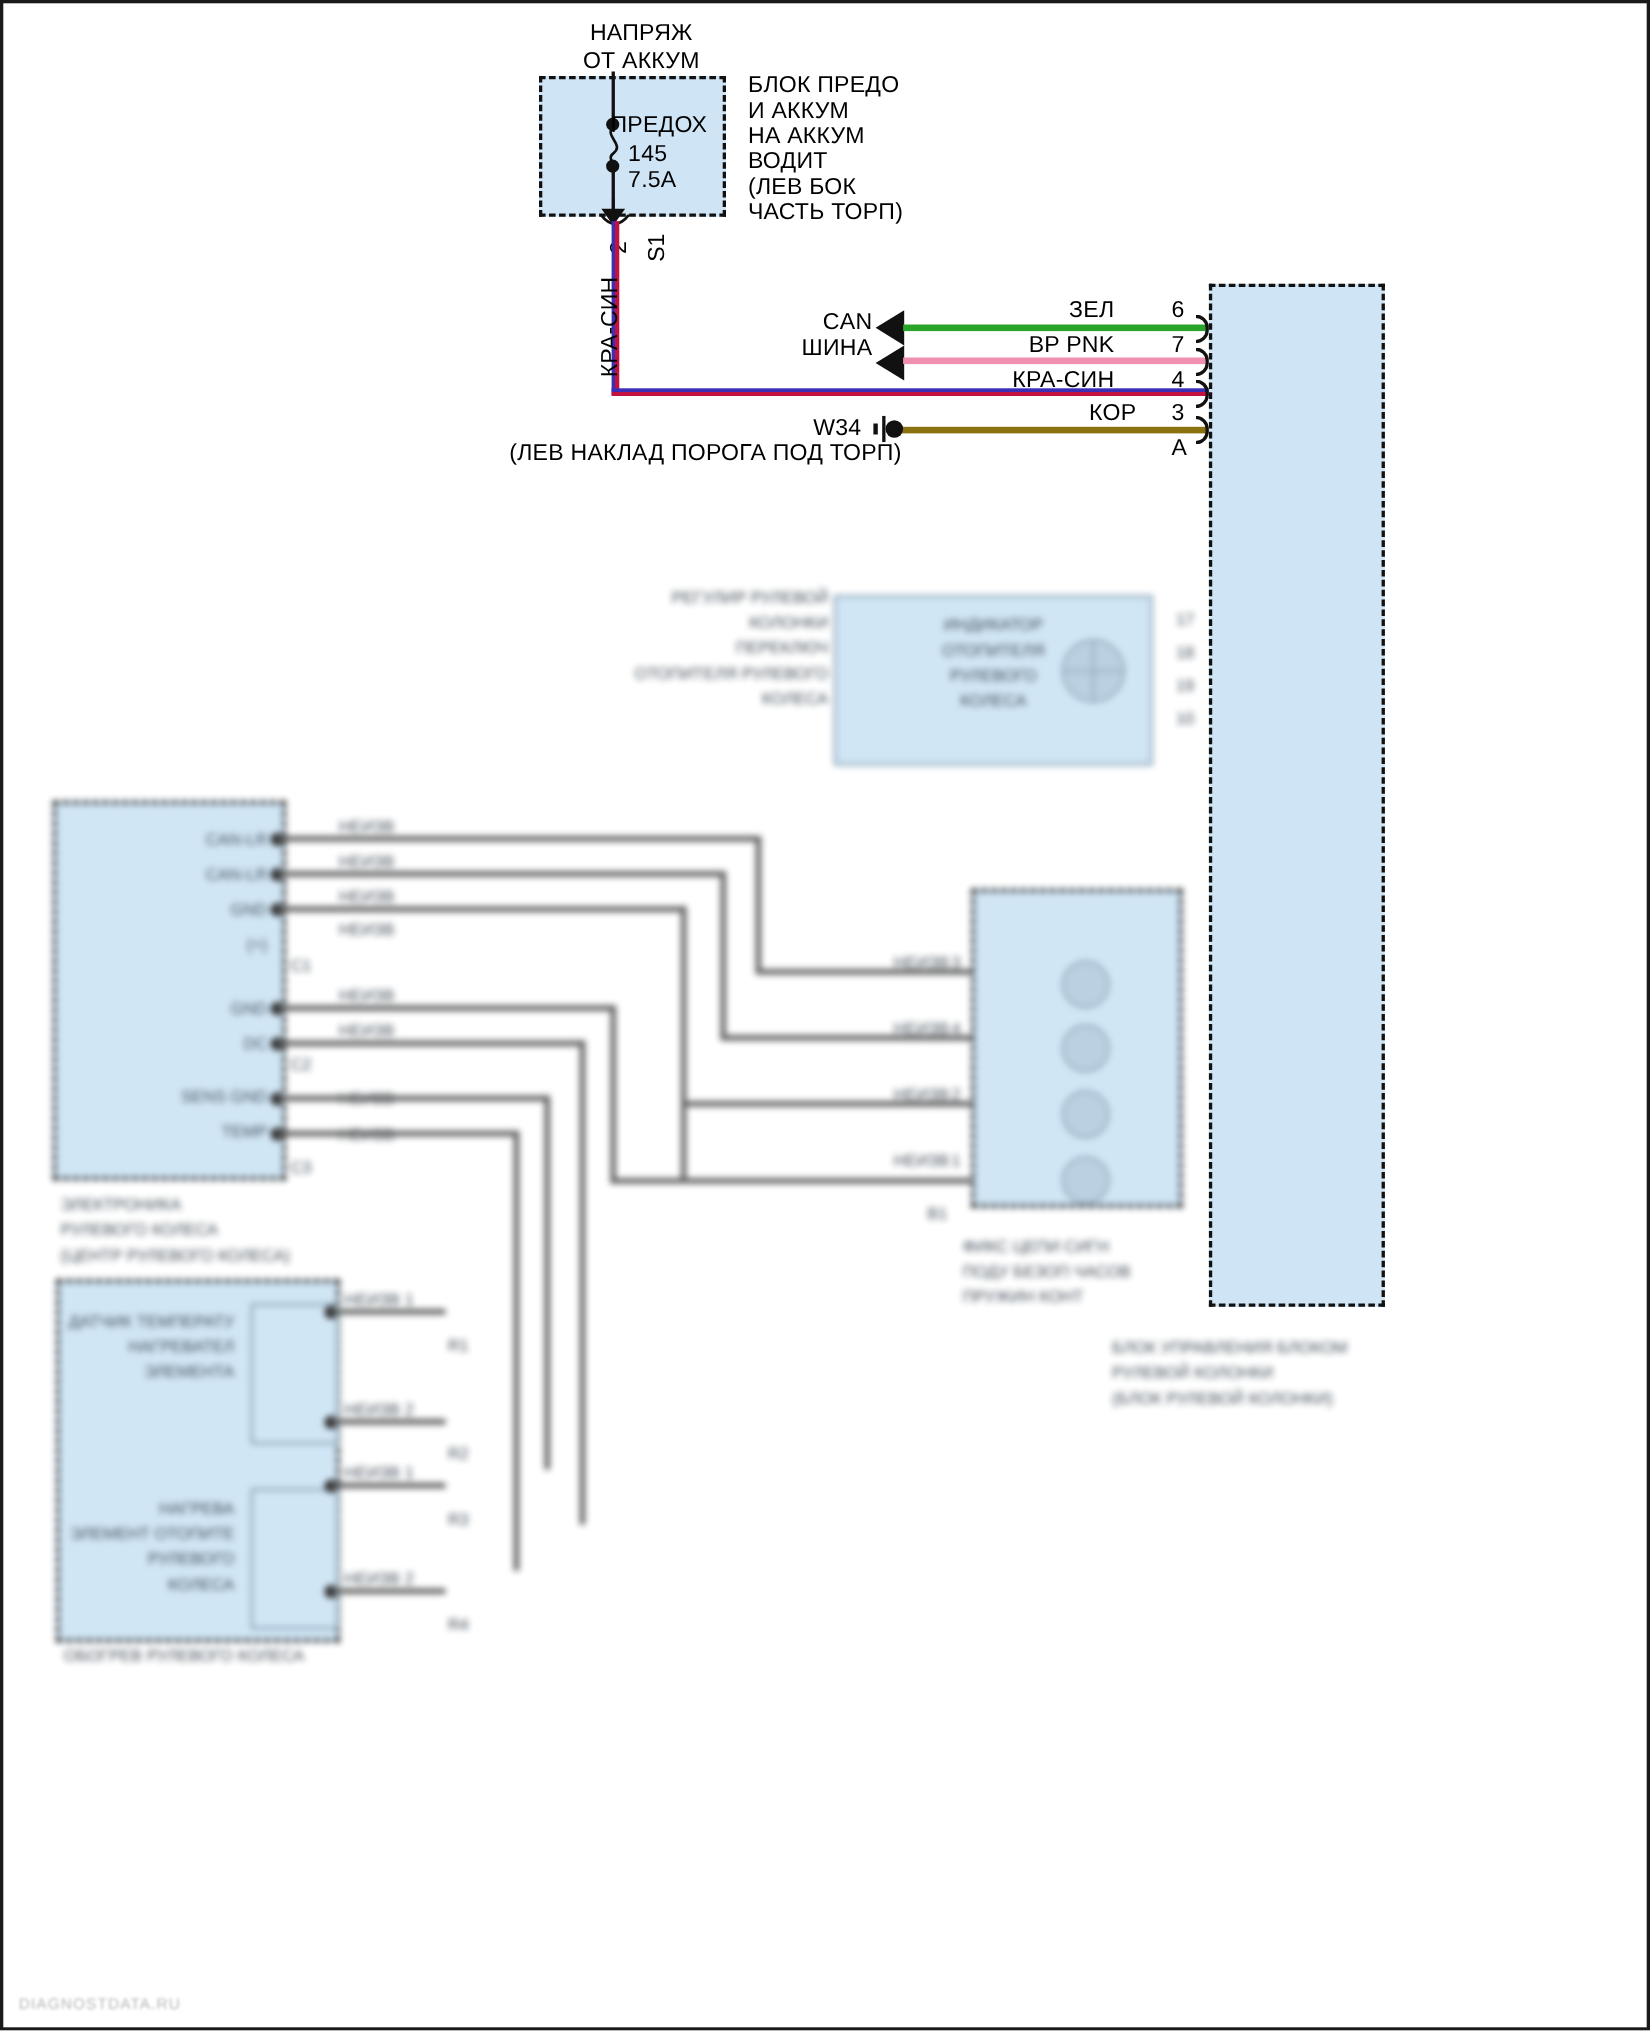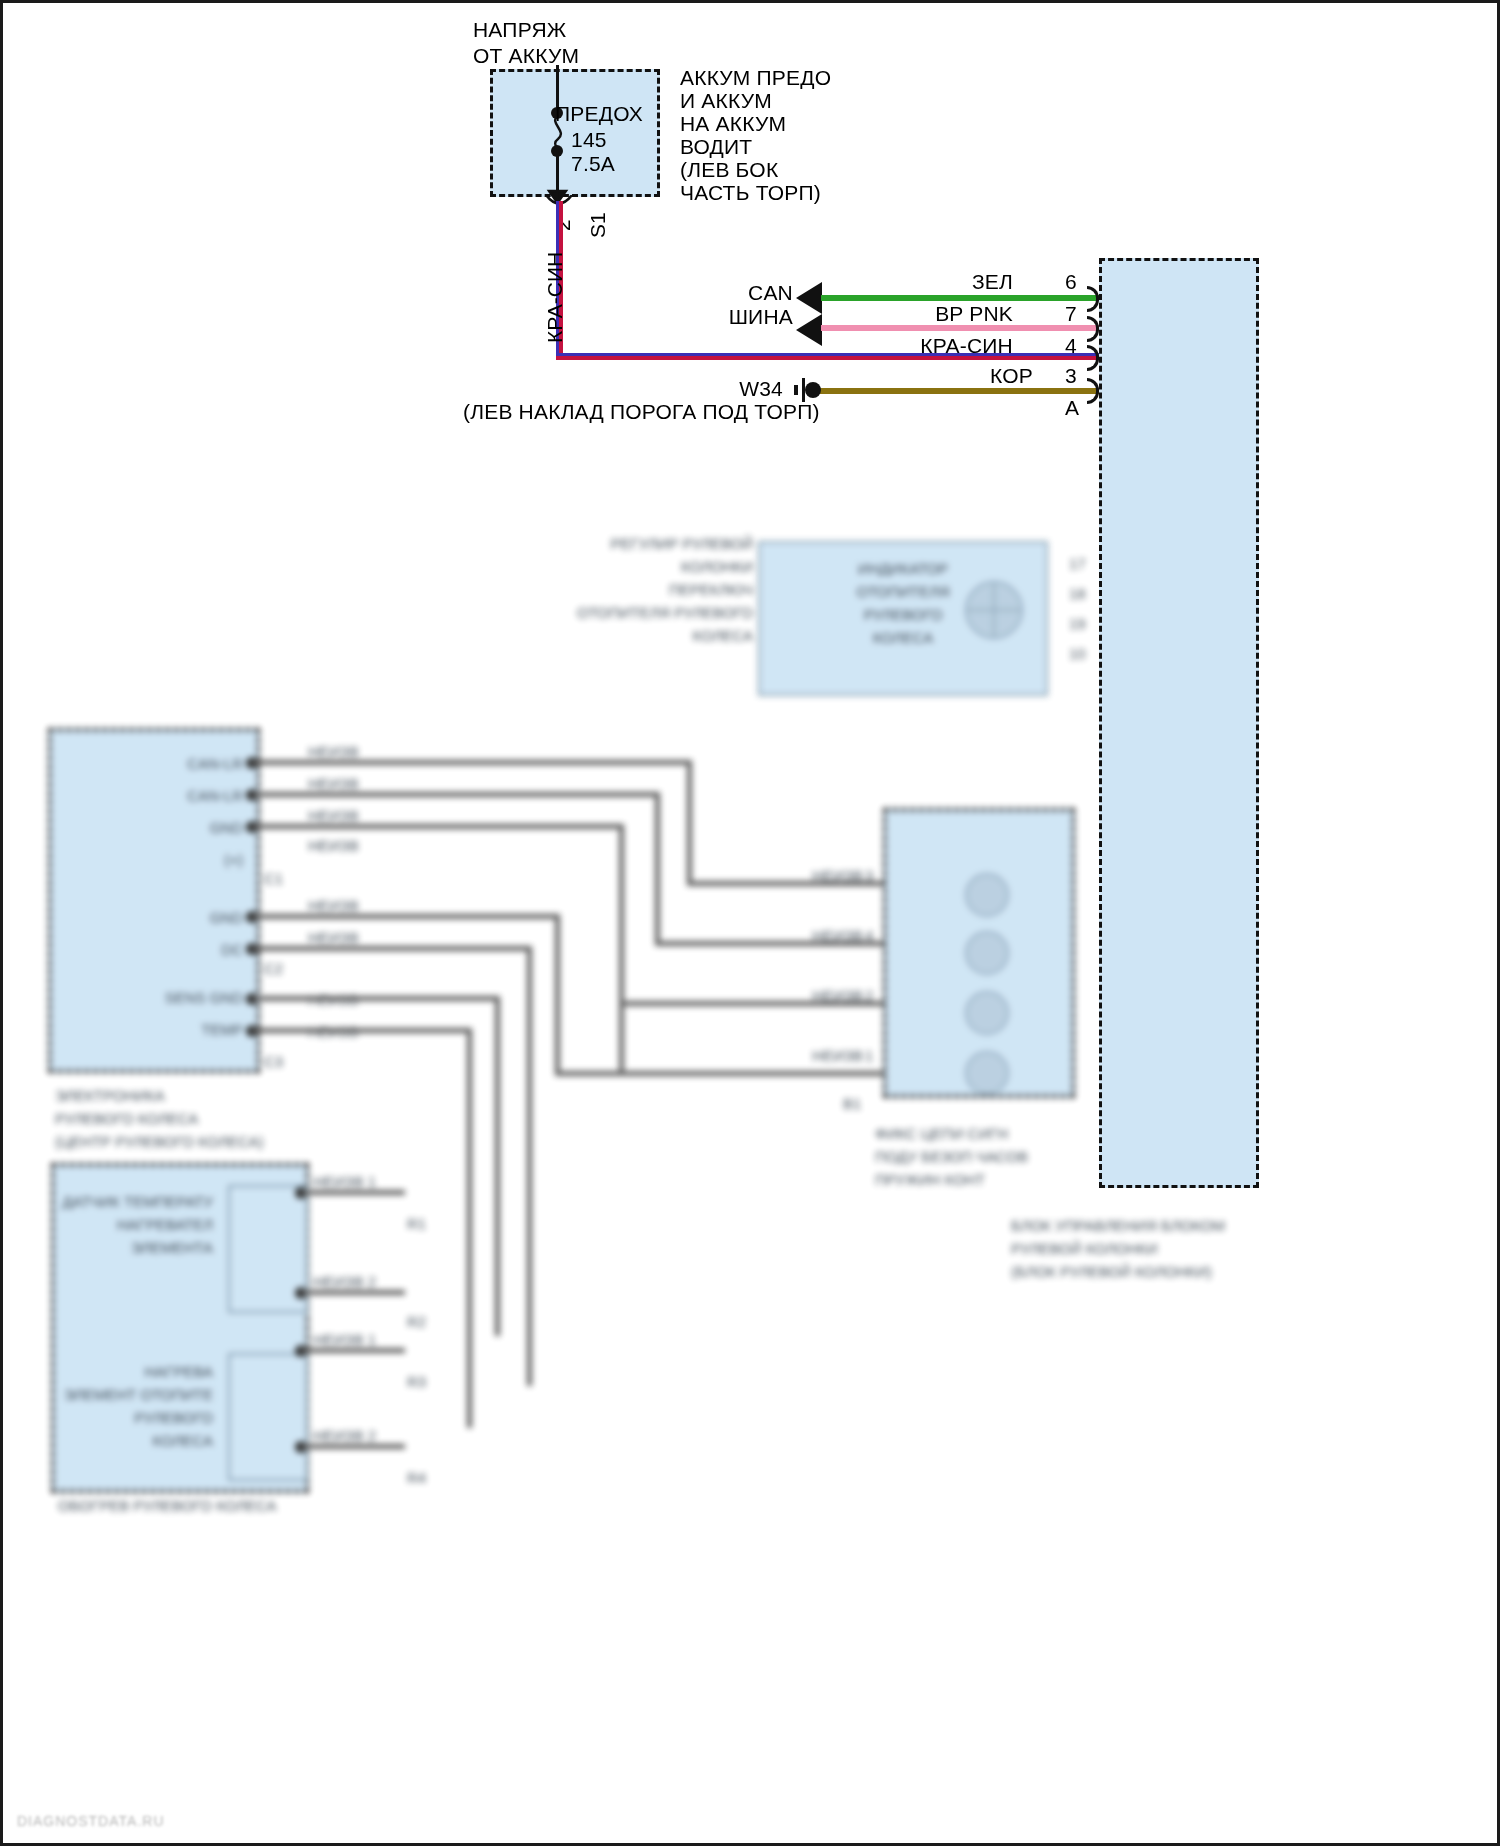--- a/index.html
+++ b/index.html
@@ -19,21 +19,21 @@
   
   .abs { position: absolute; }
   .txt {
     position: absolute;
     color: #000;
     font-size: 21px;
     line-height: 26px;
     white-space: pre;
     letter-spacing: 0.2px;
   }
-  .txt.mid { }
+  .txt.mid { text-align: center; }
   .txt.right { text-align: right; }
   .vtxt {
     position: absolute;
     color: #000;
     font-size: 21px;
     white-space: pre;
     transform-origin: 0 0;
     transform: rotate(-90deg);
   }
   
@@ -144,21 +144,21 @@
   </svg>
 
   <svg class="abs" style="left:541px; top:192px;" width="30" height="18">
     <path d="M2 0 Q 15 17 28 0" stroke="#111" stroke-width="2.6" fill="none"></path>
   </svg>
 
   <div class="txt" style="left:552px; top:98px;">ПРЕДОХ</div>
   <div class="txt" style="left:568px; top:124px;">145</div>
   <div class="txt" style="left:568px; top:148px;">7.5A</div>
 
-  <div class="txt" style="left:677px; top:62px;">АККУМ ПРЕДО</div>
+  <div class="txt" style="left:677px; top:62px;">БЛОК ПРЕДО</div>
   <div class="txt" style="left:677px; top:85px;">И АККУМ</div>
   <div class="txt" style="left:677px; top:108px;">НА АККУМ</div>
   <div class="txt" style="left:677px; top:131px;">ВОДИТ</div>
   <div class="txt" style="left:677px; top:154px;">(ЛЕВ БОК</div>
   <div class="txt" style="left:677px; top:177px;">ЧАСТЬ ТОРП)</div>
 
   <div class="vtxt" style="left:548px; top:228px;">2</div>
 
   <div class="vtxt" style="left:583px; top:235px;">S1</div>
 

